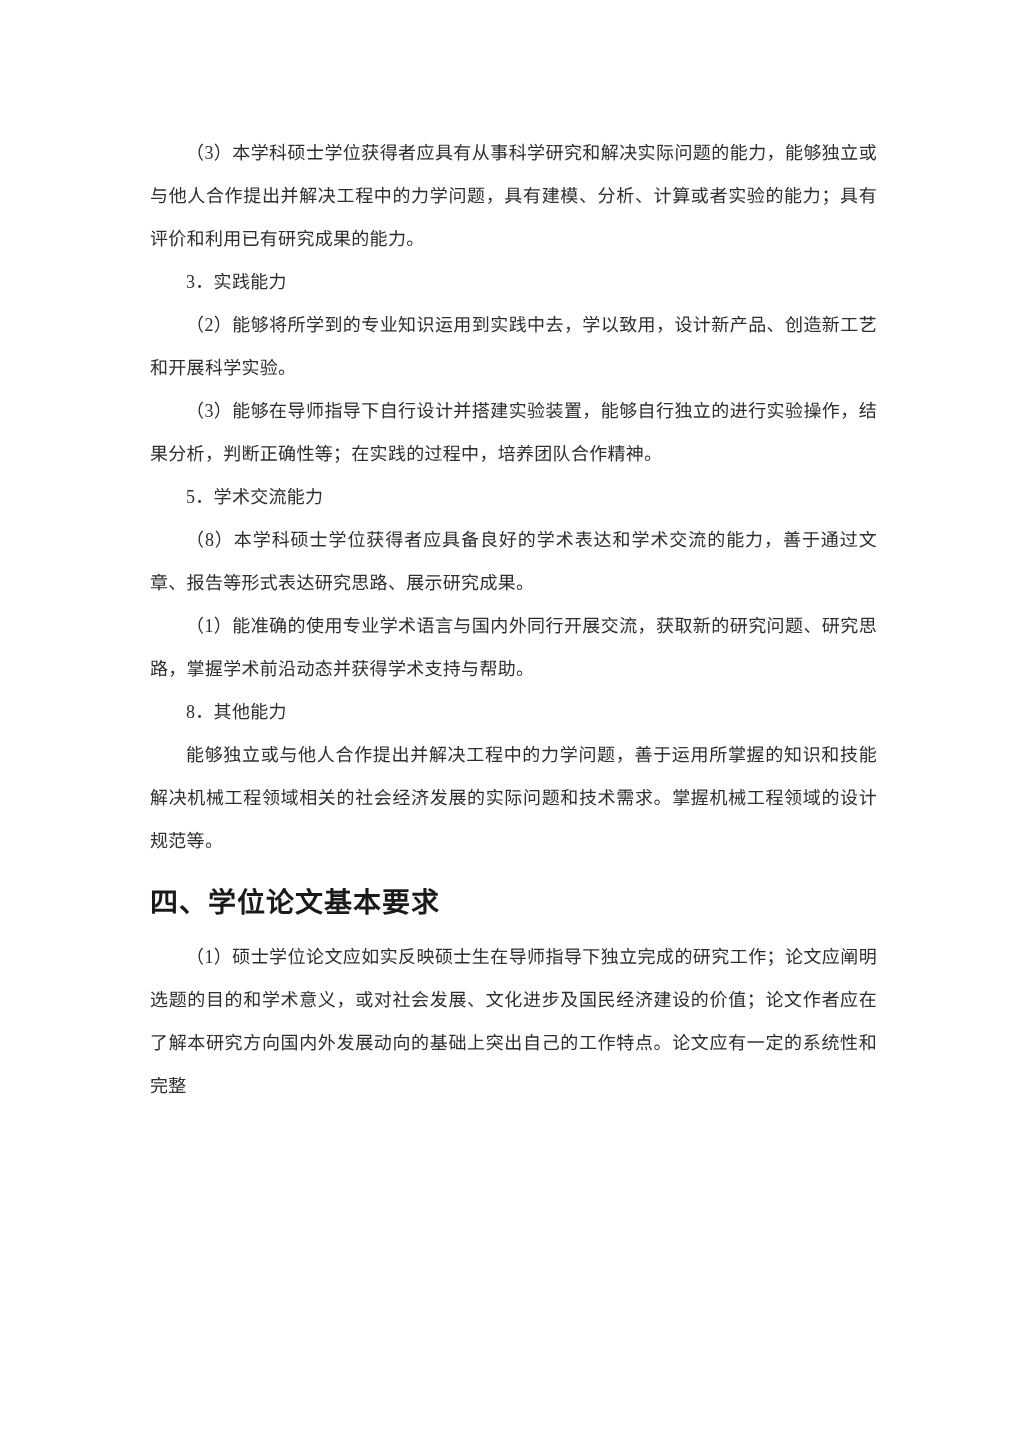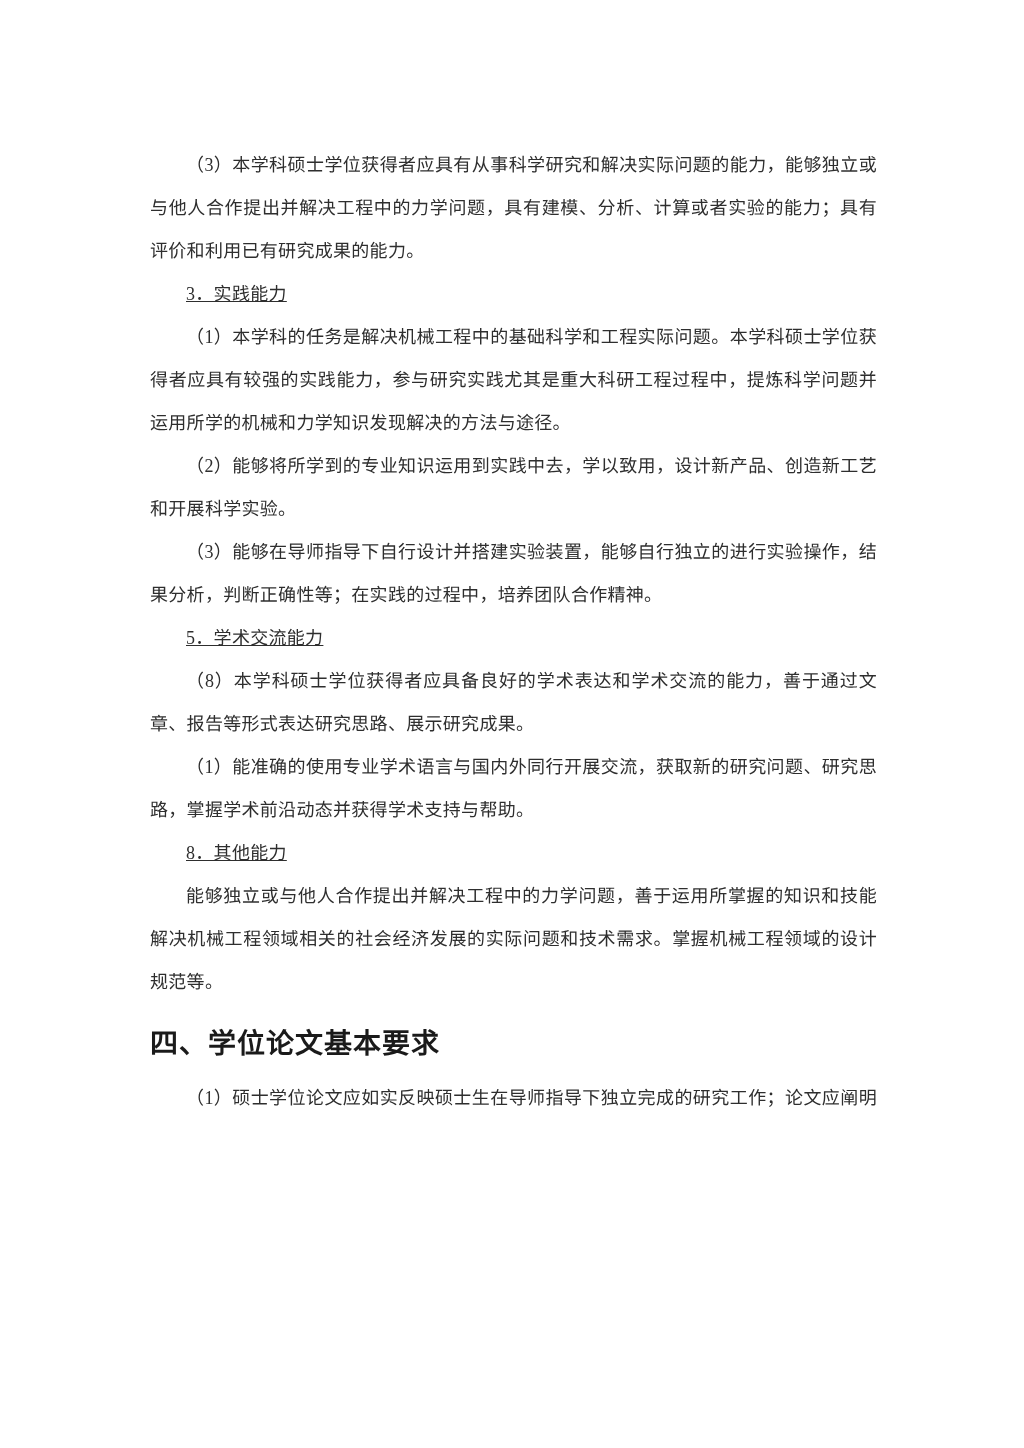--- a/index.html
+++ b/index.html
@@ -4,21 +4,21 @@
 <style>
   html, body {
     margin: 0;
     padding: 0;
     background: #ffffff;
   }
   .page {
     position: relative;
     width: 1024px;
     height: 1108px;
-    margin: 16px auto;
+    margin: 4px auto;
     background: #ffffff;
     box-sizing: border-box;
     padding: 128px 147px 4px 150px;
     overflow: hidden;
     font-family: "Liberation Serif", "DejaVu Serif", serif;
     color: #2e2e2e;
   }
   .para {
     margin: 0;
     font-size: 18px;
@@ -28,40 +28,38 @@
     text-indent: 2em;
     letter-spacing: 0.3px;
   }
   .subhead {
     margin: 0;
     font-size: 18px;
     line-height: 43px;
     text-align: left;
     text-indent: 2em;
     letter-spacing: 0.3px;
-    text-decoration: underline;
   }
   .section-heading {
     margin: 15px 0 8px 0;
     font-size: 28px;
     line-height: 50px;
     font-weight: bold;
     color: #1a1a1a;
     text-indent: 0;
     letter-spacing: 1px;
     font-family: "Liberation Serif", "DejaVu Serif", serif;
   }
 </style>
 </head>
 <body>
 
 <div class="page">
   <p class="para">（3）本学科硕士学位获得者应具有从事科学研究和解决实际问题的能力，能够独立或与他人合作提出并解决工程中的力学问题，具有建模、分析、计算或者实验的能力；具有评价和利用已有研究成果的能力。</p>
   <p class="subhead">3．实践能力</p>
-  <p class="para">（1）本学科的任务是解决机械工程中的基础科学和工程实际问题。本学科硕士学位获得者应具有较强的实践能力，参与研究实践尤其是重大科研工程过程中，提炼科学问题并运用所学的机械和力学知识发现解决的方法与途径。</p>
   <p class="para">（2）能够将所学到的专业知识运用到实践中去，学以致用，设计新产品、创造新工艺和开展科学实验。</p>
   <p class="para">（3）能够在导师指导下自行设计并搭建实验装置，能够自行独立的进行实验操作，结果分析，判断正确性等；在实践的过程中，培养团队合作精神。</p>
   <p class="subhead">5．学术交流能力</p>
   <p class="para">（8）本学科硕士学位获得者应具备良好的学术表达和学术交流的能力，善于通过文章、报告等形式表达研究思路、展示研究成果。</p>
   <p class="para">（1）能准确的使用专业学术语言与国内外同行开展交流，获取新的研究问题、研究思路，掌握学术前沿动态并获得学术支持与帮助。</p>
   <p class="subhead">8．其他能力</p>
   <p class="para">能够独立或与他人合作提出并解决工程中的力学问题，善于运用所掌握的知识和技能解决机械工程领域相关的社会经济发展的实际问题和技术需求。掌握机械工程领域的设计规范等。</p>
   <h2 class="section-heading">四、学位论文基本要求</h2>
   <p class="para">（1）硕士学位论文应如实反映硕士生在导师指导下独立完成的研究工作；论文应阐明选题的目的和学术意义，或对社会发展、文化进步及国民经济建设的价值；论文作者应在了解本研究方向国内外发展动向的基础上突出自己的工作特点。论文应有一定的系统性和完整</p>
 </div>

